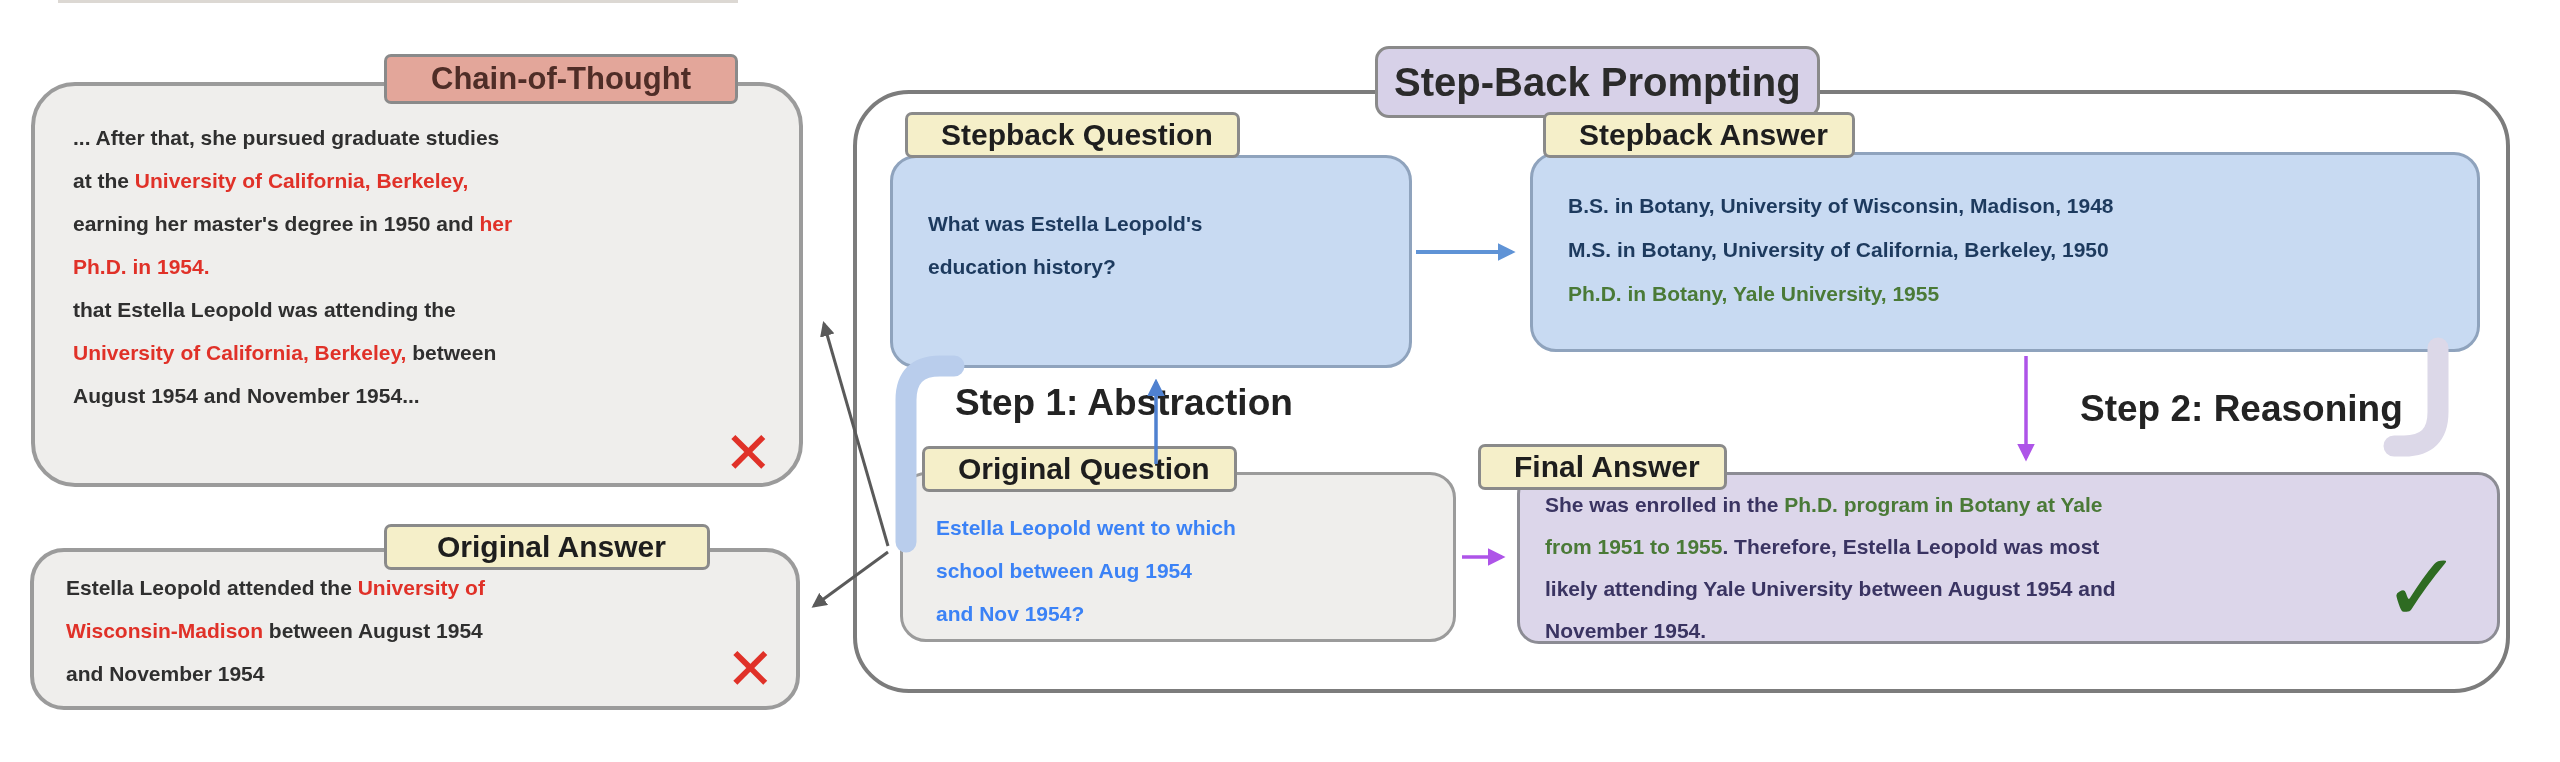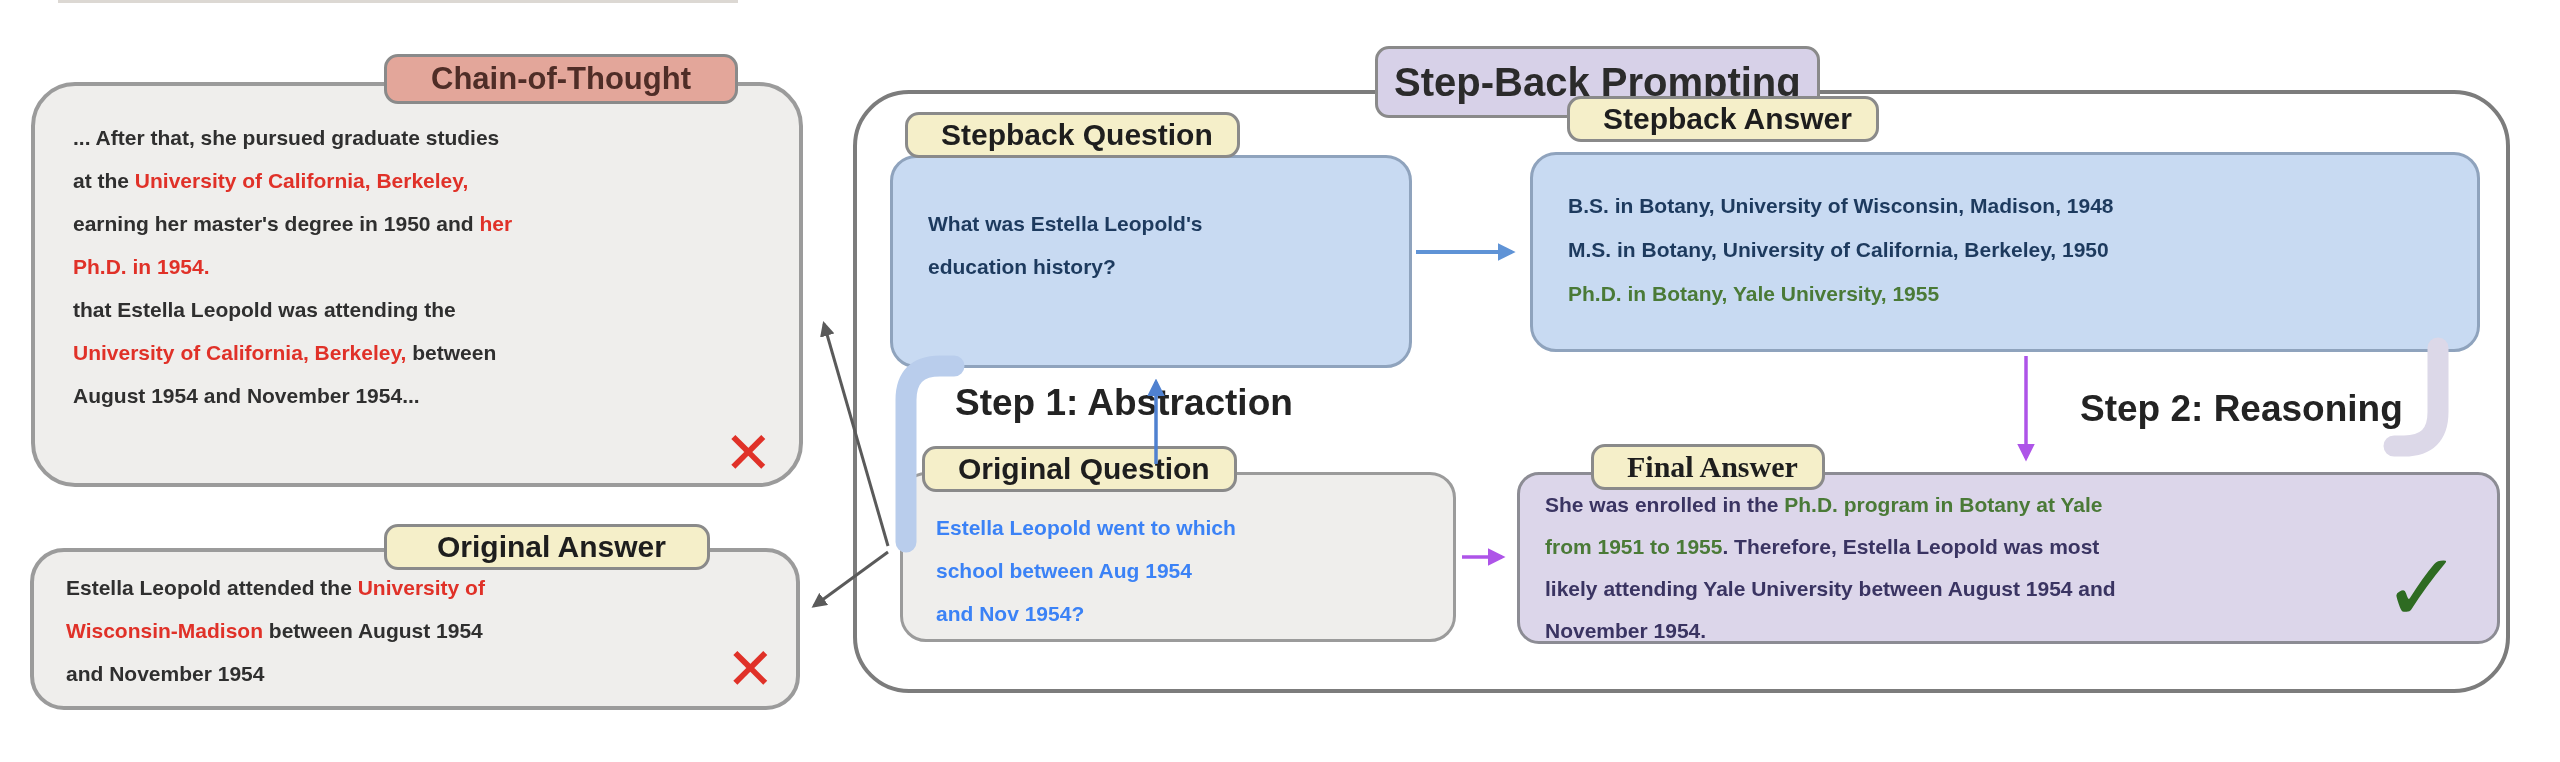--- a/index.html
+++ b/index.html
@@ -2,21 +2,21 @@
 <html style="--red: #e03128; --green: #4a7a37; --navy: #1d3a5e; --indigo: #3a3462; --checkGreen: #2e6b22; --blueBox: #c8daf2; --lavenderBox: #dcd6ea; --tabYellow: #f5efc9; --tabSalmon: #e3a69a; --tabPurple: #d7d1e8; --blueArrow: #5f93d6; --purpleArrow: #ae54e8; --connectorGray: #5a5a5a; --elbowBlue: #b9cdec; --elbowLavender: #dcd8e8;"><head>
 <meta charset="utf-8">
 <style>
   html,body{margin:0;padding:0;background:#ffffff;}
   #canvas{position:relative;width:2560px;height:762px;background:#ffffff;overflow:hidden;
           font-family:"Liberation Sans",sans-serif;}
 
   
   .bigbox{position:absolute;box-sizing:border-box;border-radius:44px;}
   .tab{position:absolute;box-sizing:border-box;display:flex;align-items:center;justify-content:center;
-       font-weight:700;white-space:nowrap;z-index:6;border-radius:14px;
+       font-weight:700;white-space:nowrap;z-index:6;border-radius:7px;
        border:3px solid #8a8a8a;padding:2px 24px;}
   .tab-yellow{background:var(--tabYellow);color:#1e1e1e;font-size:30px;height:46px;padding-left:33px;}
   .tab-salmon{background:var(--tabSalmon);color:#4f2d27;font-size:31px;height:50px;}
   .tab-purple{background:var(--tabPurple);color:#2b2b2b;font-size:40px;font-weight:600;
               height:72px;border-radius:14px;padding:2px 16px;}
 
   .box-text{position:absolute;font-size:21px;font-weight:600;color:#2f2f2f;line-height:43px;z-index:4;}
   .tl{white-space:nowrap;}
   .seg.red{color:var(--red);}
   .seg.green{color:var(--green);}
@@ -41,31 +41,31 @@
                  border:4px solid #7c7c7c;border-radius:56px;z-index:1;}
   #sbp-tab{left:1375px;top:46px;}
 
   #sq-box{left:890px;top:155px;width:522px;height:213px;background:var(--blueBox);
           border:3px solid #8fa3bd;border-radius:26px;z-index:3;}
   #sq-tab{left:905px;top:112px;}
   #sq-text{left:928px;top:202px;color:var(--navy);}
 
   #sa-box{left:1530px;top:152px;width:950px;height:200px;background:var(--blueBox);
           border:3px solid #8fa3bd;border-radius:26px;z-index:3;}
-  #sa-tab{left:1543px;top:96px;margin-left:24px;}
+  #sa-tab{left:1543px;top:112px;}
   #sa-text{left:1568px;top:184px;color:var(--navy);line-height:44px;}
 
   #oq-box{left:900px;top:472px;width:556px;height:170px;background:#efeeec;
           border:3px solid #9b9b9b;border-radius:26px;z-index:3;}
   #oq-tab{left:922px;top:446px;}
   #oq-text{left:936px;top:506px;color:#3b82f6;}
 
   #fa-box{left:1517px;top:472px;width:983px;height:172px;background:var(--lavenderBox);
           border:3px solid #8c8c94;border-radius:22px;z-index:3;}
-  #fa-tab{left:1591px;top:444px;font-family:Liberation Serif, serif;}
+  #fa-tab{left:1478px;top:444px;}
   #fa-text{left:1545px;top:484px;color:var(--indigo);line-height:42px;}
 
   .step-label{position:absolute;font-size:37px;font-weight:600;color:#232323;z-index:5;white-space:nowrap;}
   #step1-label{left:955px;top:382px;}
   #step2-label{left:2080px;top:388px;}
 
   
   #overlay{position:absolute;left:0;top:0;width:2560px;height:762px;z-index:8;pointer-events:none;}
   
   #top-artifact{position:absolute;left:58px;top:0;width:680px;height:3px;background:#dcd8d3;z-index:0;}

